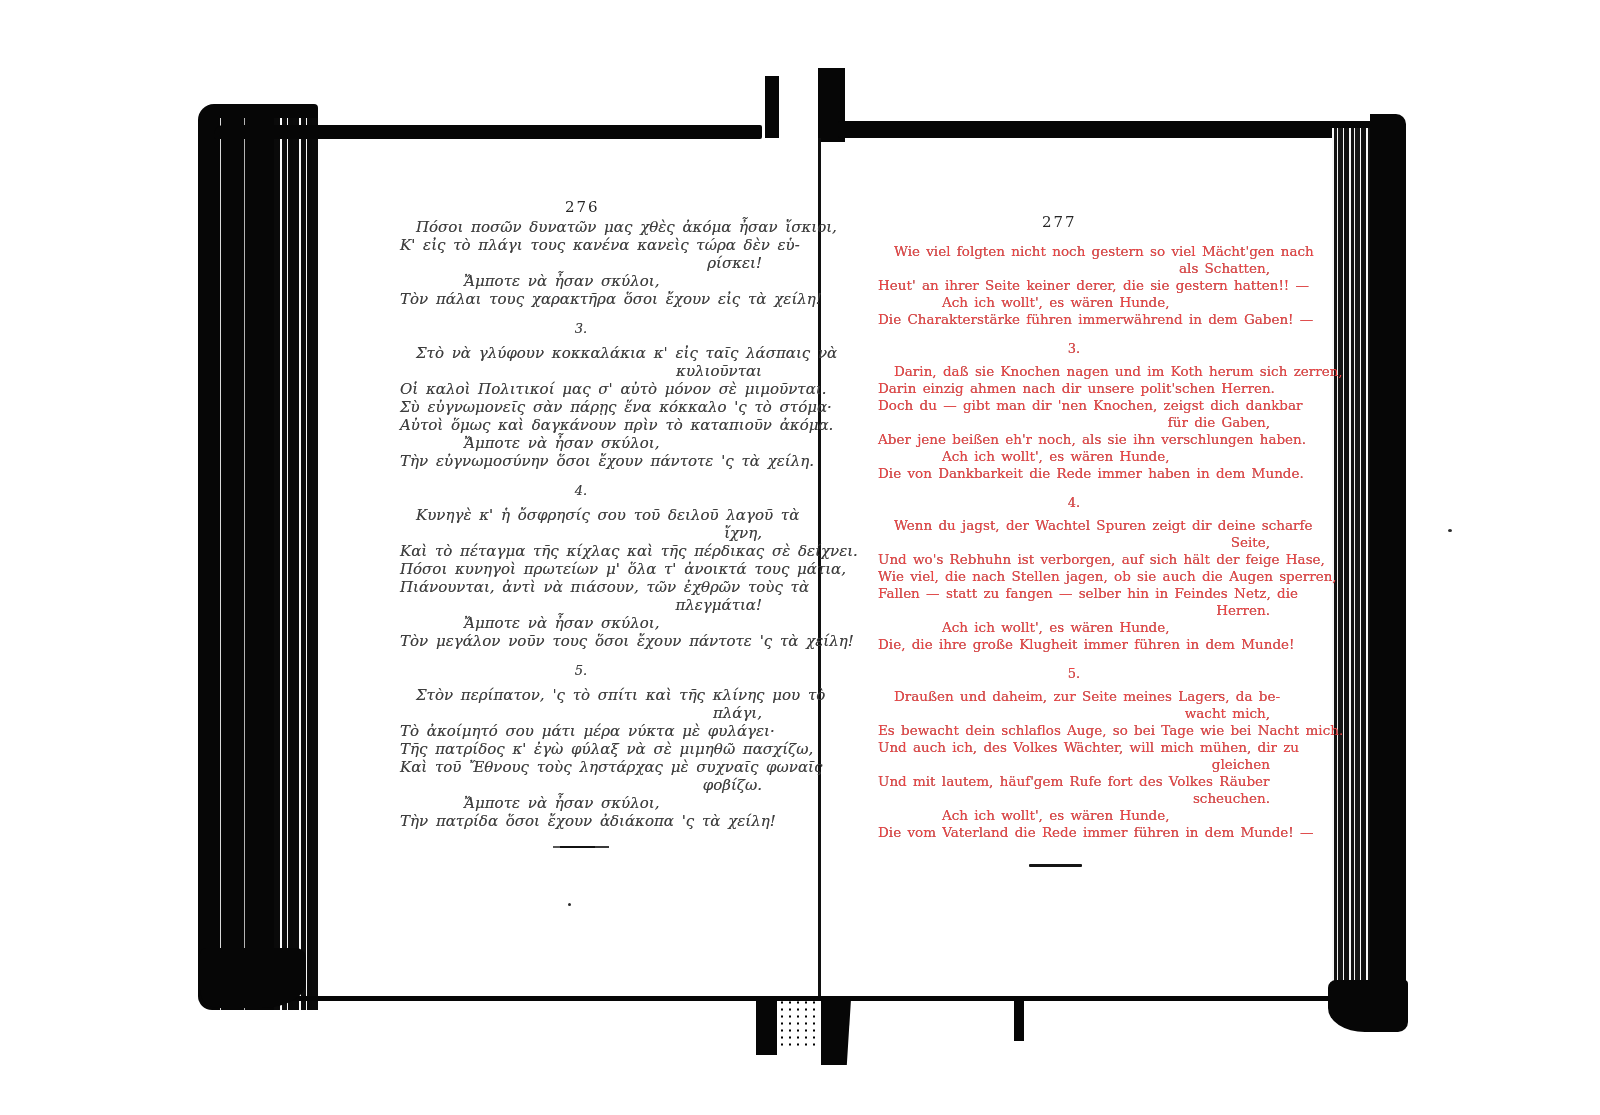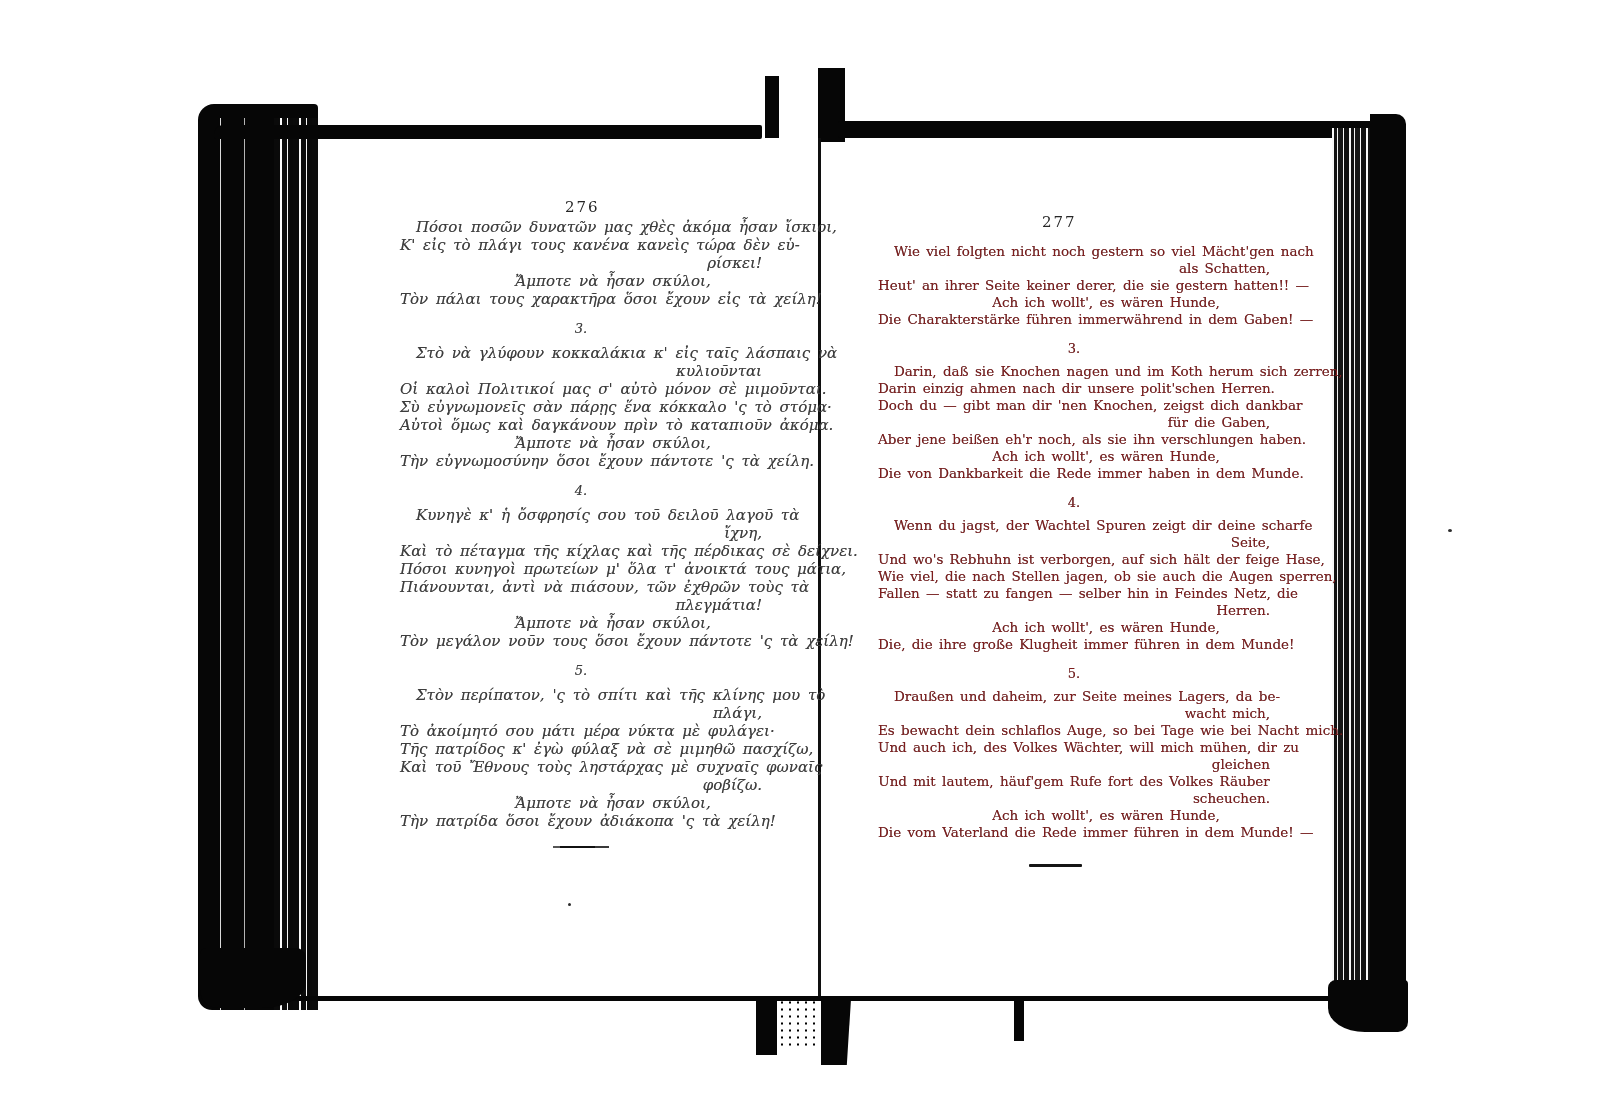--- a/index.html
+++ b/index.html
@@ -40,23 +40,23 @@
 
   
   .pagenum{position:absolute;font-size:15px;letter-spacing:2px;color:#262626;}
   .pagenum-left{left:553px;top:198px;}
   .pagenum-right{left:1030px;top:213px;}
 
   .poem{position:absolute;color:#1e1e1e;}
   .poem-greek{left:388px;top:218px;width:362px;font-style:italic;font-size:15px;line-height:18px;
     color:#3d3d3d;word-spacing:3px;text-shadow:0 0 .4px rgba(40,40,40,.5);}
   .poem-german{left:866px;top:243px;width:392px;font-size:13.5px;line-height:17px;
-    color:#7f1d1d;word-spacing:2px;text-shadow:0 0 .4px rgba(0,0,0,.55);}
+    color:#ef4444;word-spacing:2px;text-shadow:0 0 .4px rgba(0,0,0,.55);}
 
-  .line{white-space:nowrap;text-align:center;}
+  .line{white-space:nowrap;}
   .line.f{text-indent:16px;}
   .line.w{text-align:right;padding-left:32%;}
   .line.i{margin-left:64px;}
   .stanza-num{text-align:center;margin:12px 0 6px;font-size:13px;}
 
   .divider{position:absolute;background:#232323;}
   .divider-left{left:541px;top:846px;width:56px;height:2px;
     background:linear-gradient(90deg,#555 0 7px,#111 7px 42px,#3a3a3a 42px 56px);}
   .divider-right{left:1017px;top:864px;width:53px;height:3px;border-radius:1px;background:#161616;}
 </style>

